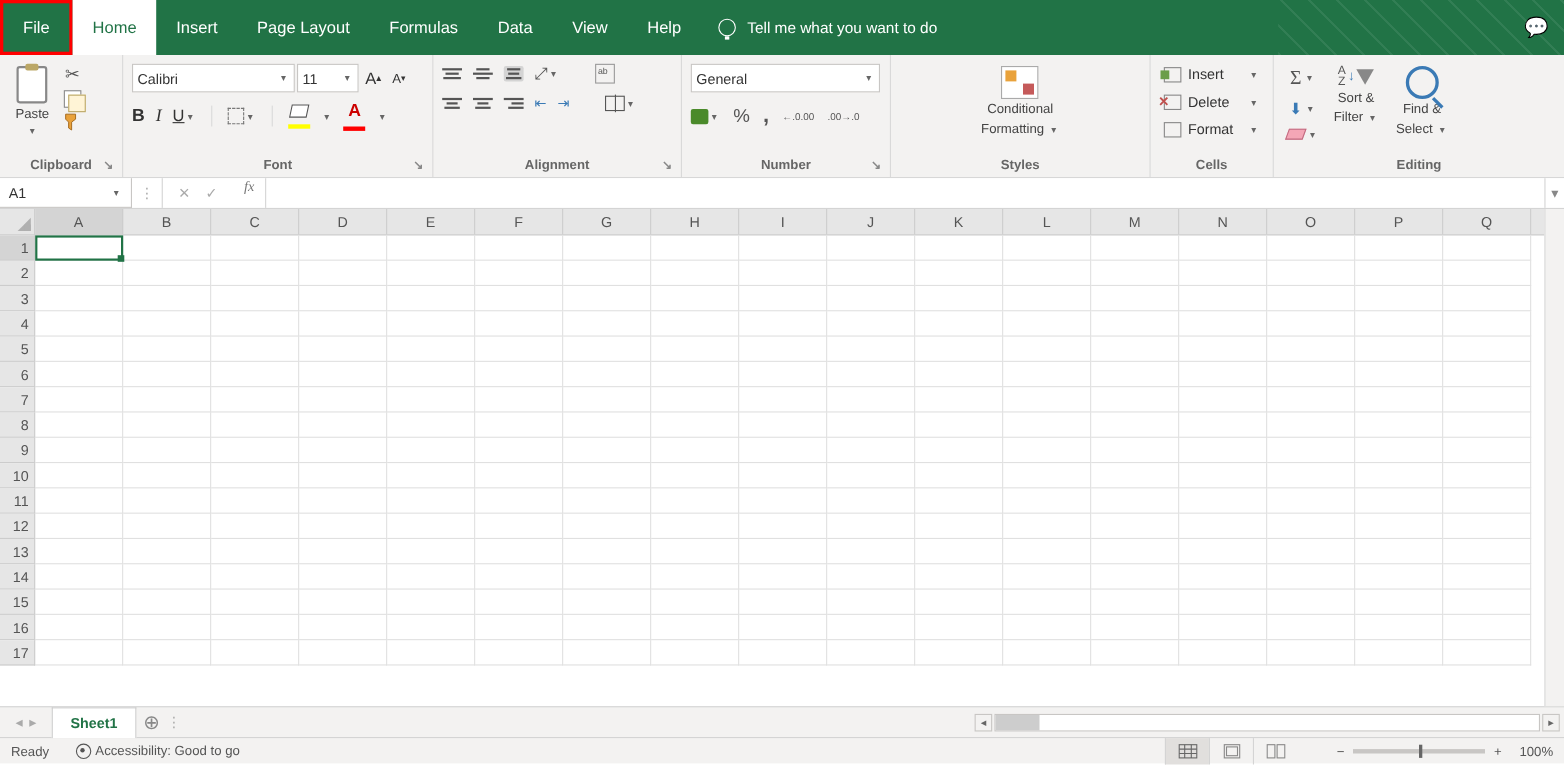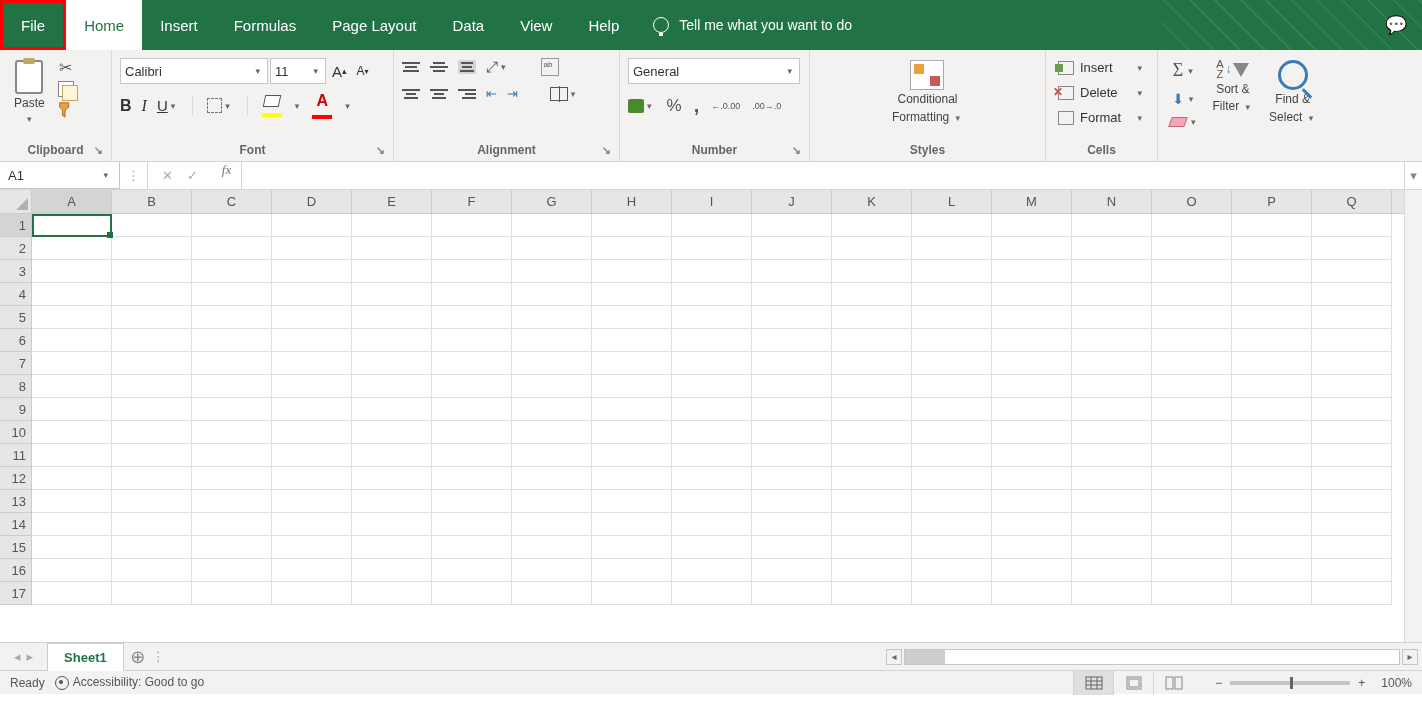--- a/index.html
+++ b/index.html
@@ -113,39 +113,39 @@
 .nav-arrows{ display:flex; gap:6px; padding:0 14px; color:#aaa;}
 .sheet-tab{ height:28px; padding:0 16px; display:flex; align-items:center; background:#fff; border:1px solid #ccc; border-bottom:none; color:#217346; font-weight:600; cursor:pointer;}
 .new-sheet{ width:28px; height:28px; display:flex; align-items:center; justify-content:center; color:#888; font-size:18px; cursor:pointer;}
 .hscroll{ flex:1; display:flex; align-items:center; padding:0 4px; gap:2px; margin-left:auto; max-width:540px;}
 .hscroll .track{flex:1;height:16px;background:#fff;border:1px solid #c8c6c4;position:relative;}
 .hscroll .thumb{position:absolute;left:0;top:0;bottom:0;width:40px;background:#cdcdcd;}
 .hscroll .arr{width:16px;height:16px;display:flex;align-items:center;justify-content:center;border:1px solid #c8c6c4;color:#666;font-size:10px;cursor:pointer;}
 .split{width:8px;color:#aaa;text-align:center;}
 
 
-.status{ height:24px; background:#f3f2f1; border-top:1px solid #d4d4d4; display:flex; align-items:center; padding:0 10px; font-size:12px; color:#555; gap:10px;}
+.status{ height:24px; background:#f3f2f1; border-top:1px solid #d4d4d4; display:flex; align-items:center; padding:0 10px; font-size:12px; color:#555; gap:24px;}
 .status .views{ margin-left:auto; display:flex; gap:0;}
 .view-btn{ width:40px; height:24px; display:flex; align-items:center; justify-content:center; border-left:1px solid #d4d4d4; cursor:pointer;}
 .view-btn.active{ background:#e1dfdd;}
 .zoom{ display:flex; align-items:center; gap:8px; padding-left:12px;}
 .zoom .slider{ width:120px; height:4px; background:#c8c6c4; position:relative;}
 .zoom .slider::after{content:"";position:absolute;left:50%;top:-4px;width:3px;height:12px;background:#666;}
 .acc-ic{width:14px;height:14px;border:1.5px solid #555;border-radius:50%;position:relative;display:inline-block;vertical-align:middle;margin-right:4px;}
 .acc-ic::after{content:"";position:absolute;left:3px;top:3px;width:4px;height:4px;border-radius:50%;background:#555;}
 </style>
 </head>
 <body>
 
 <div class="tab-bar">
   <div class="tab file">File</div>
   <div class="tab active">Home</div>
   <div class="tab">Insert</div>
+  <div class="tab">Page Layout</div>
   <div class="tab">Formulas</div>
-  <div class="tab">Page Layout</div>
   <div class="tab">Data</div>
   <div class="tab">View</div>
   <div class="tab">Help</div>
   <div class="tell-me">
     <span class="bulb"></span>
     <span>Tell me what you want to do</span>
   </div>
   <span class="share-icon">💬</span>
 </div>
 
@@ -375,20 +375,23 @@
           </div>
         <span>Sort &amp;</span>
         <span><span>Filter</span> <span class="dd">▾</span></span>
       </div>
       <div class="big-btn btn">
         <span class="magnify"></span>
         <span>Find &amp;</span>
         <span><span>Select</span> <span class="dd">▾</span></span>
       </div>
     </div>
+    <div class="group-label">
+        <span>Editing</span>
+      </div>
   </div>
 </div>
 
 <div class="fbar">
   <div class="name-box">
       <span>A1</span>
       <span class="dd">▾</span>
     </div>
   <div style="width:28px;border-right:1px solid #d4d4d4;display:flex;align-items:center;justify-content:center;color:#aaa">⋮</div>
   <div class="fbar-btns">

